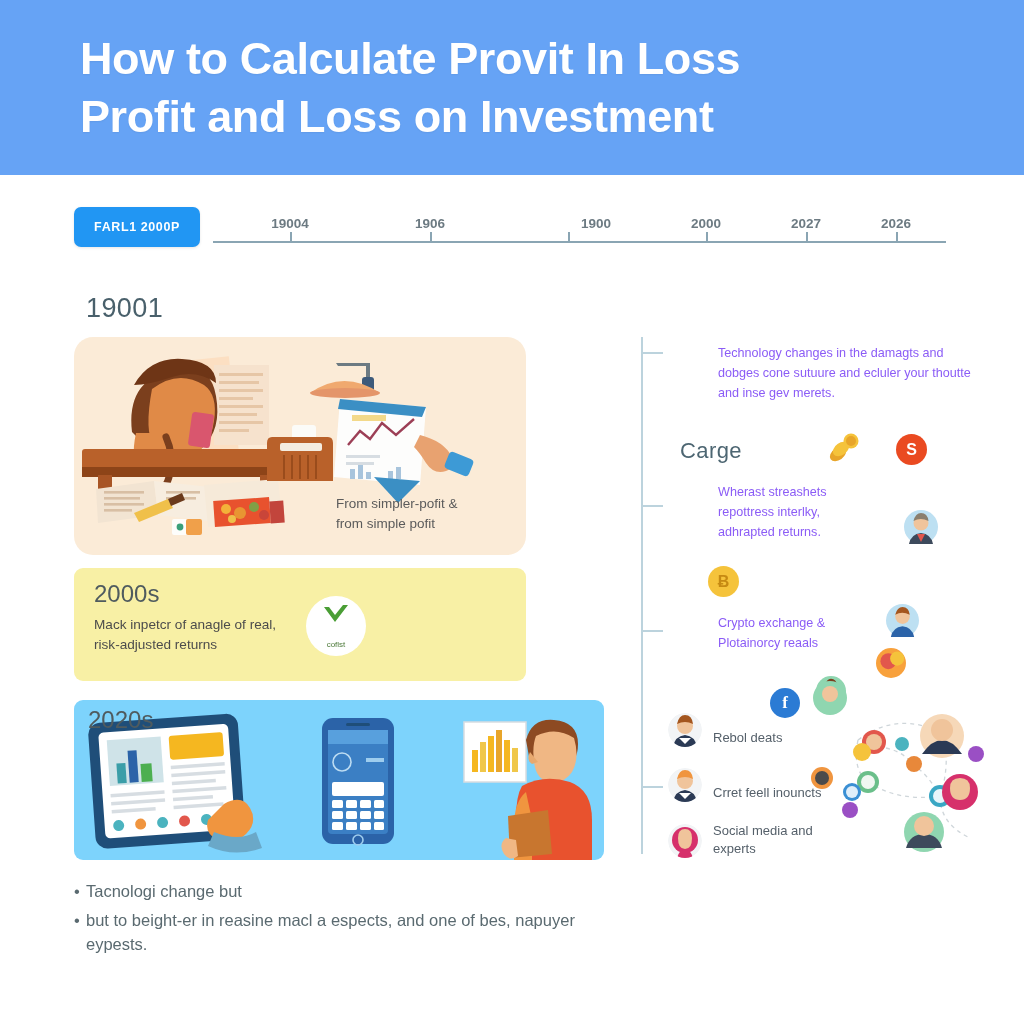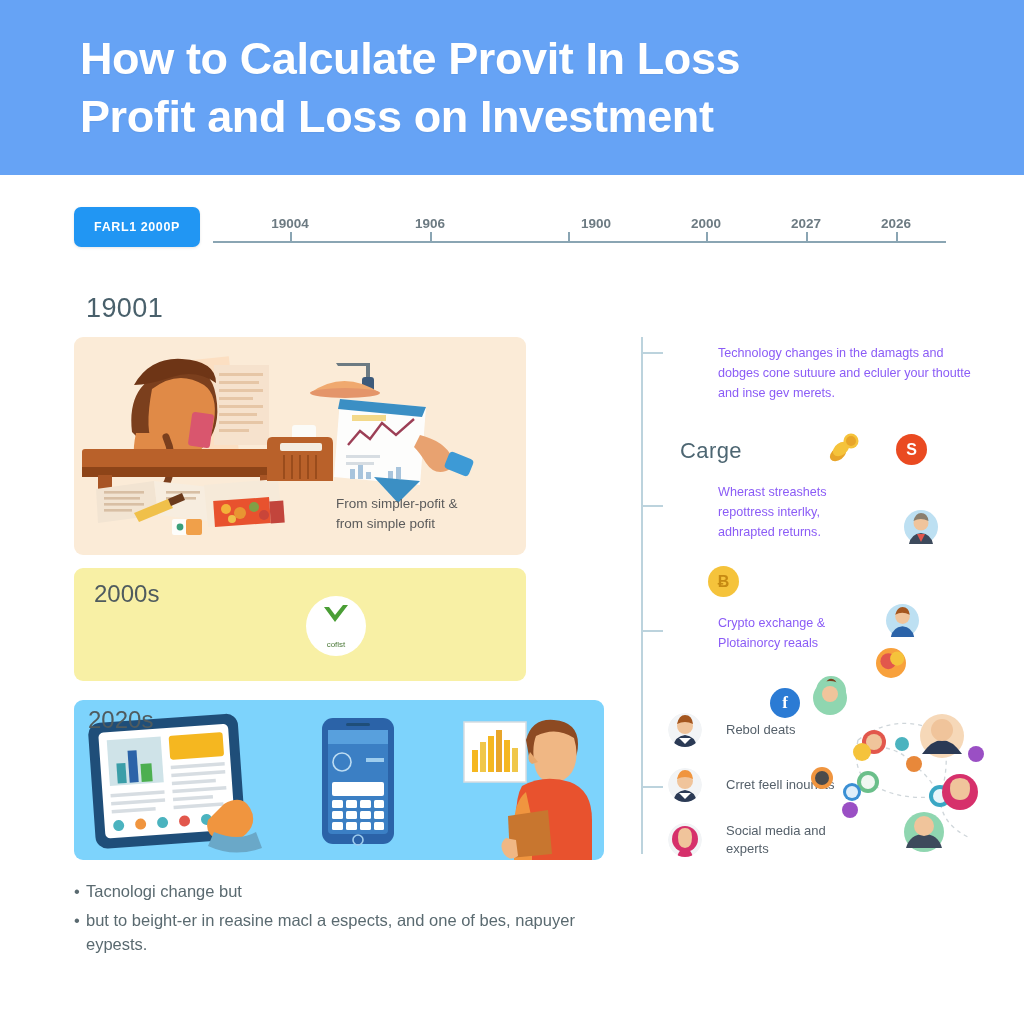--- a/index.html
+++ b/index.html
@@ -73,21 +73,21 @@
     left: 86px; top: 293px;
     font-size: 27px;
     color: #49606b;
     letter-spacing: 0.4px;
   }
 
   .panel-one {
     position: absolute; left: 74px; top: 337px;
     width: 452px; height: 218px;
     background: #fbebd7;
-    border-radius: 9px;
+    border-radius: 19px;
     overflow: hidden;
   }
   .panel-one-caption {
     position: absolute; left: 262px; top: 157px;
     font-size: 13.5px;
     color: #5b5b5b;
     line-height: 1.45;
     width: 180px;
   }
 
@@ -160,21 +160,21 @@
     width: 270px;
     font-size: 12.6px; color: #8b5cf6; line-height: 1.58;
   }
   .right-heading {
     position: absolute; left: 680px; top: 438px;
     font-size: 22px; color: #4d6672; letter-spacing: 0.4px;
   }
 
   .person-row {
     position: absolute; left: 668px;
-    display: flex; align-items: center; gap: 24px;
+    display: flex; align-items: flex-end; gap: 11px;
   }
   .person-row .ptext {
     font-size: 13px; color: #55606a; line-height: 1.38; width: 120px;
   }
   .avatar { width: 34px; height: 34px; border-radius: 50%; flex: 0 0 34px; overflow: hidden; }
 
   
   .fl { position: absolute; }
   .coin {
     border-radius: 50%;
@@ -312,20 +312,21 @@
   </svg>
 
   <div class="panel-one-caption">
     <div>From simpler-pofit &amp;</div>
     <div>from simple pofit</div>
   </div>
 </div>
 
 <div class="panel-two">
   <div class="panel-two-heading">2000s</div>
+  <div class="panel-two-left">Mack inpetcr of anagle of real, risk-adjusted returns</div>
   <div class="check-badge">
     <svg width="30" height="24" viewBox="0 0 30 24">
       <path d="M3 4 L14 19 L27 2 L22 2 L14 12 L8 4 Z" fill="#4a9e35"></path>
     </svg>
     <div class="lbl">coflst</div>
   </div>
 </div>
 
 <div class="panel-three">
   <div class="panel-three-heading">2020s</div>

